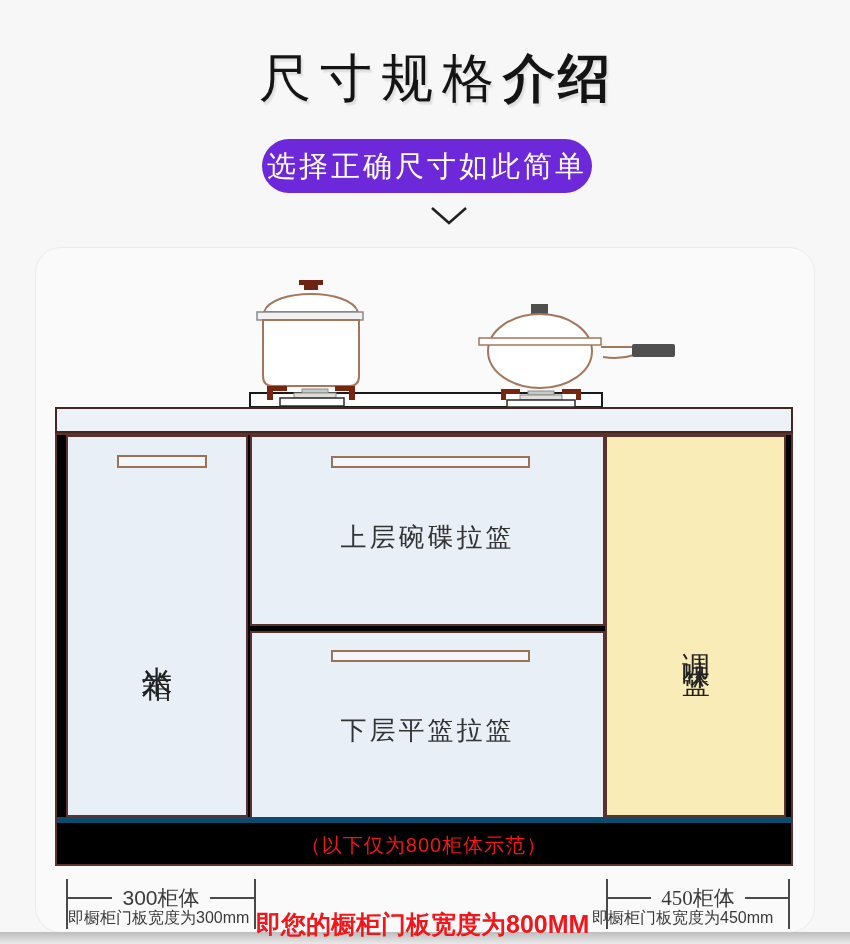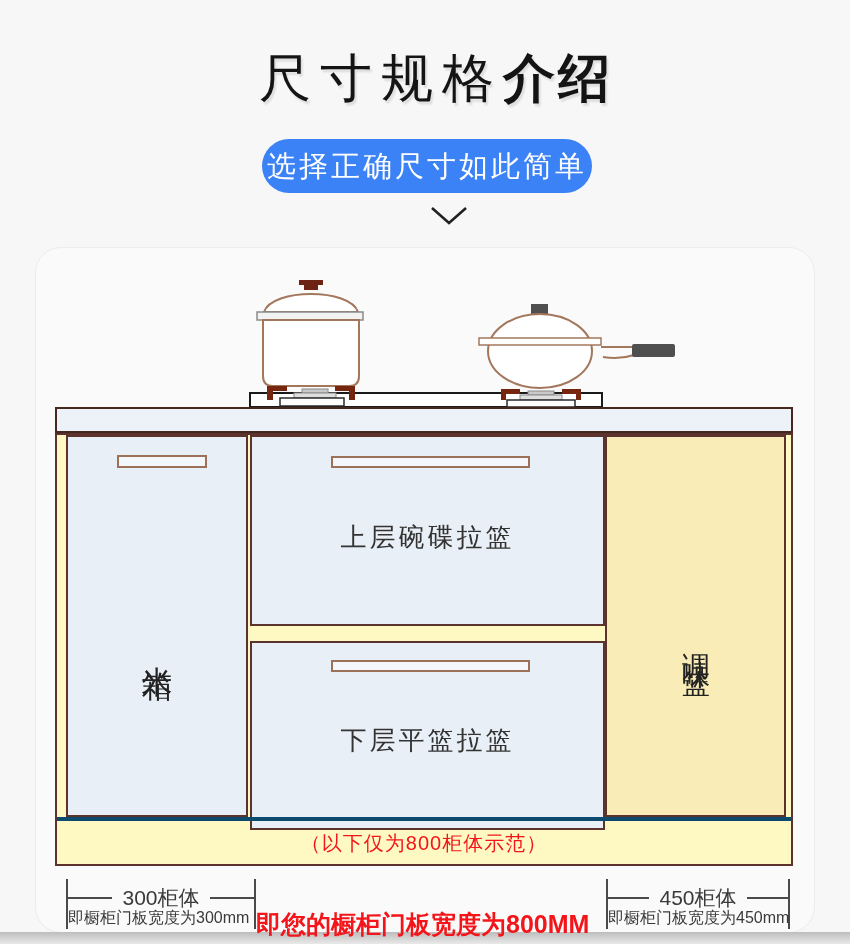--- a/index.html
+++ b/index.html
@@ -8,46 +8,46 @@
   .page { position: relative; width: 850px; height: 944px; background: #f7f7f7; overflow: hidden; }
 
   
   .title { position: absolute; top: 48px; left: 0; width: 850px; text-align: center;
            padding-left: 22px; color: #141414; font-size: 52px; line-height: 60px;
            text-shadow: 2px 3px 2px rgba(0,0,0,0.10); white-space: nowrap; }
   .title .t-reg  { font-weight: 500; letter-spacing: 9px; }
   .title .t-bold { font-weight: 900; letter-spacing: 3px; }
 
   .subtitle-pill { position: absolute; top: 139px; left: 262px; width: 330px; height: 54px;
-                   background: #3b82f6; border-radius: 28px; color: #ffffff; font-size: 29px;
+                   background: #6d28d9; border-radius: 28px; color: #ffffff; font-size: 29px;
                    line-height: 54px; text-align: center; letter-spacing: 3px; white-space: nowrap; }
 
   .chevron { position: absolute; top: 204px; left: 429px; }
 
   
   .card { position: absolute; top: 247px; left: 35px; width: 780px; height: 686px;
           background: #fafafa; border: 1px solid #ececec; border-radius: 26px; }
   .bottom-band { position: absolute; top: 932px; left: 0; width: 850px; height: 12px;
                  background: linear-gradient(#bdbdbd, #e9e9e9); }
 
   
   .cookware { position: absolute; top: 252px; left: 0; }
 
   
   .countertop { position: absolute; top: 407px; left: 55px; width: 738px; height: 26px;
                 background: #edf2f8; border: 2px solid #46271f; }
   .cabinet { position: absolute; top: 433px; left: 55px; width: 738px; height: 433px;
-             background: #fef9c3; border: 2px solid #5c332c; }
+             background: #000000; border: 2px solid #5c332c; }
   .panel { position: absolute; border: 2px solid #5c332c; background: #e9eff6; }
   .door        { left: 9px;   top: 0; width: 182px; height: 382px; }
   .drawer-top  { left: 193px; top: 0; width: 355px; height: 191px; }
-  .drawer-bot  { left: 193px; top: 206px; width: 355px; height: 189px; }
+  .drawer-bot  { left: 193px; top: 196px; width: 355px; height: 189px; }
   .spice       { left: 548px; top: 0; width: 181px; height: 382px; background: #f9ecb6; }
   .plinth { position: absolute; left: 0; top: 382px; width: 734px; height: 47px;
-            border-top: 4px solid #0c4a6e; text-align: center; }
+            border-top: 6px solid #0c4a6e; text-align: center; }
   .plinth-note { color: #f3151a; font-size: 20px; line-height: 45px; letter-spacing: 1px; }
 
   .handle { position: absolute; border: 2px solid #9d7157; background: #f3f6fa; }
   .door .handle       { left: 49px; top: 18px; width: 90px;  height: 13px; }
   .drawer-top .handle { left: 79px; top: 19px; width: 199px; height: 12px; }
   .drawer-bot .handle { left: 79px; top: 17px; width: 199px; height: 12px; }
 
   .drawer-label { position: absolute; left: 0; width: 100%; text-align: center;
                   color: #333; font-size: 26px; letter-spacing: 3px; white-space: nowrap; }
   .drawer-top .drawer-label { top: 83px; }
@@ -62,27 +62,27 @@
   
   .tick { position: absolute; top: 879px; width: 2px; height: 50px; background: #4a4a4a; }
   .tick.t1 { left: 66px; }  .tick.t2 { left: 254px; }
   .tick.t3 { left: 606px; } .tick.t4 { left: 788px; }
 
   .dim-row { position: absolute; top: 886px; height: 24px; display: flex; align-items: center; }
   .dim-row .dline { flex: 1; height: 2px; background: #4a4a4a; }
   .dim-row .dlabel { padding: 0 10px; font-size: 21px; color: #3a3a3a; white-space: nowrap; }
   .dim-row.d1 { left: 68px;  width: 186px; }
   .dim-row.d2 { left: 256px; width: 350px; }
-  .dim-row.d3 { left: 608px; width: 180px; }
+  .dim-row.d3 { left: 608px; width: 180px; font-family: Liberation Serif, serif; }
 
   .dim-sub { position: absolute; top: 908px; text-align: left; font-size: 16px;
              color: #3a3a3a; white-space: nowrap; }
   .dim-sub.d1 { left: 68px;  width: 186px; }
   .dim-sub.d2 { left: 256px; width: 350px; font-size: 25px; font-weight: bold; color: #f3151a; }
-  .dim-sub.d3 { left: 608px; width: 180px; }
+  .dim-sub.d3 { left: 592px; width: 180px; }
 </style>
 </head>
 <body>
 
 <div class="page">
 
   <div class="title">
     <span class="t-reg">尺寸规格</span><span class="t-bold">介绍</span>
   </div>
 

